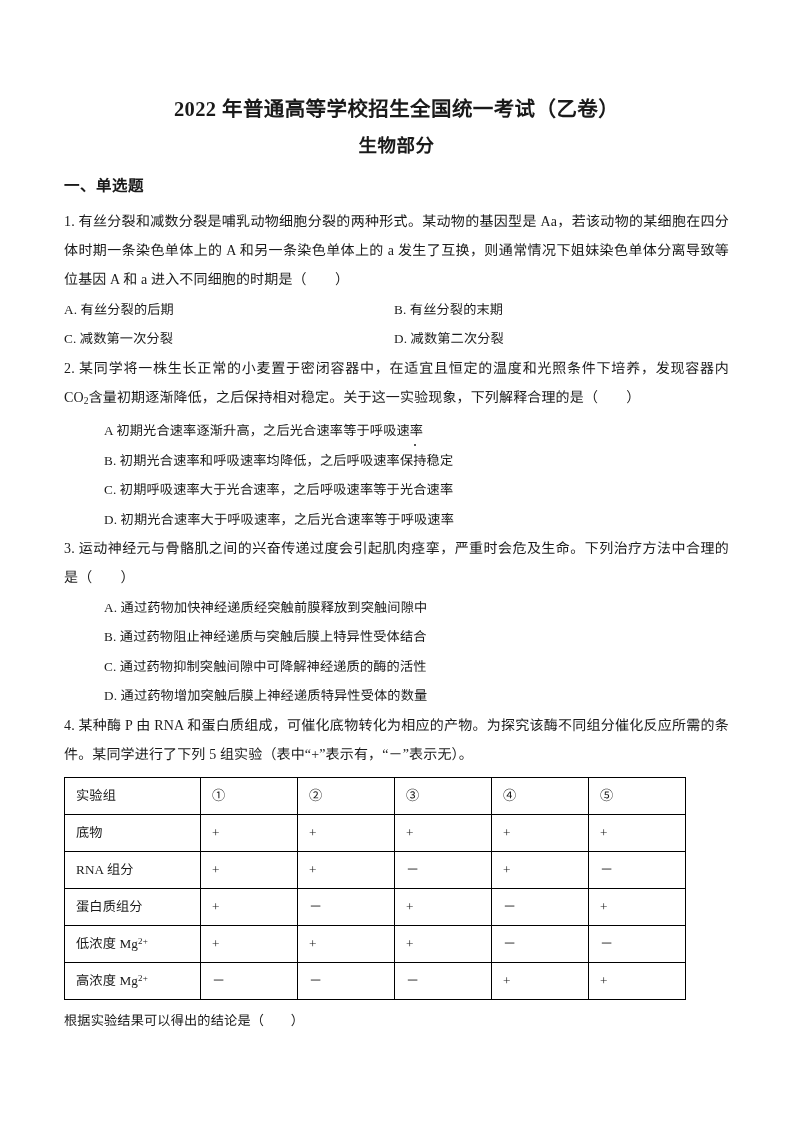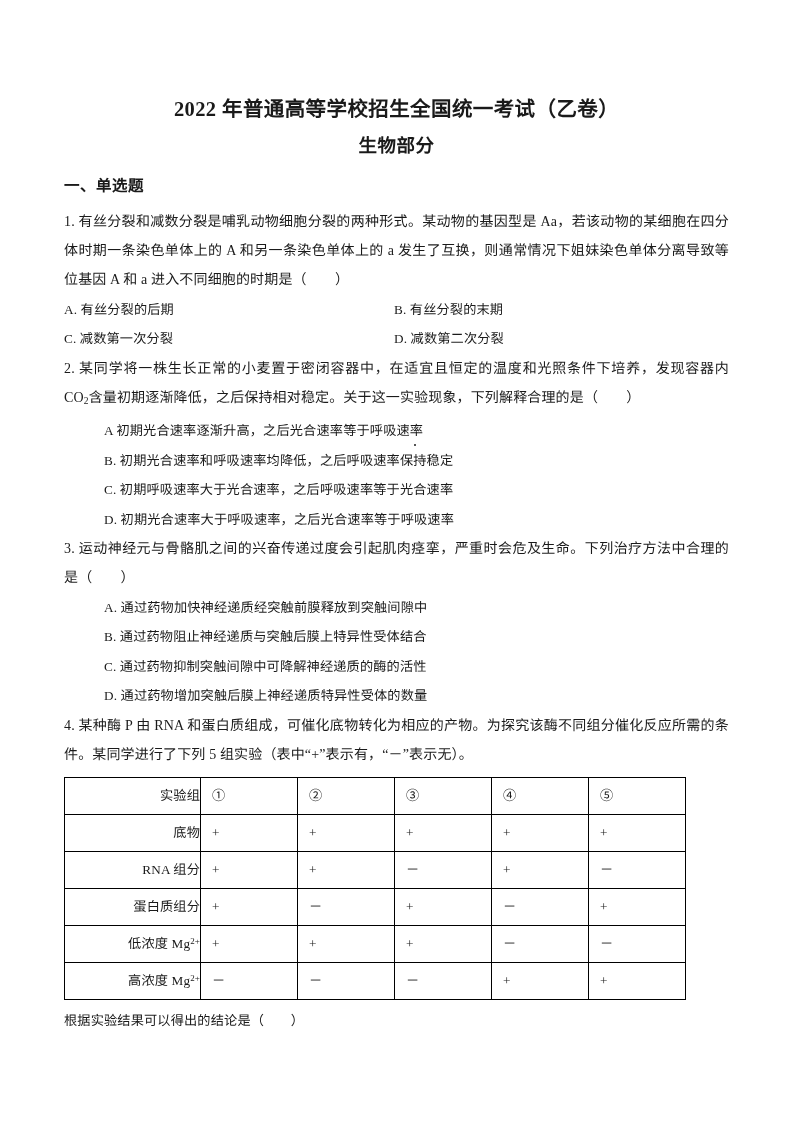--- a/index.html
+++ b/index.html
@@ -124,21 +124,21 @@
   }
   table.exp-table td {
     border: 1px solid #000;
     height: 36px;
     padding: 0 0 0 11px;
     font-size: 13.2px;
     vertical-align: middle;
     line-height: 1.25;
     letter-spacing: 0.15px;
   }
-  table.exp-table td.lbl { width: 124px; text-align: right; }
+  table.exp-table td.lbl { width: 124px; }
   table.exp-table td.val { width: 85px; }
 
   .after-table {
     font-size: 13.2px;
     line-height: 29.4px;
     margin-top: 6px;
     letter-spacing: 0.15px;
   }
 </style>
 </head>

